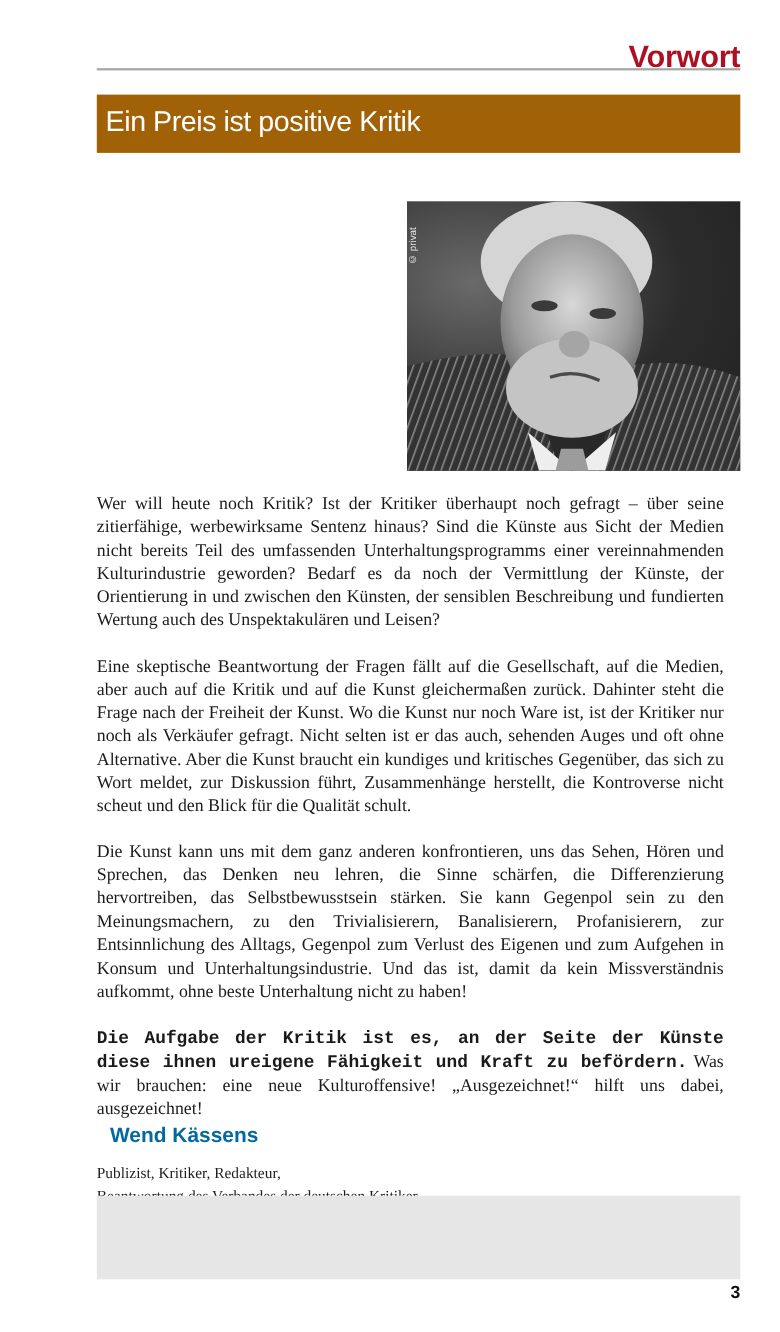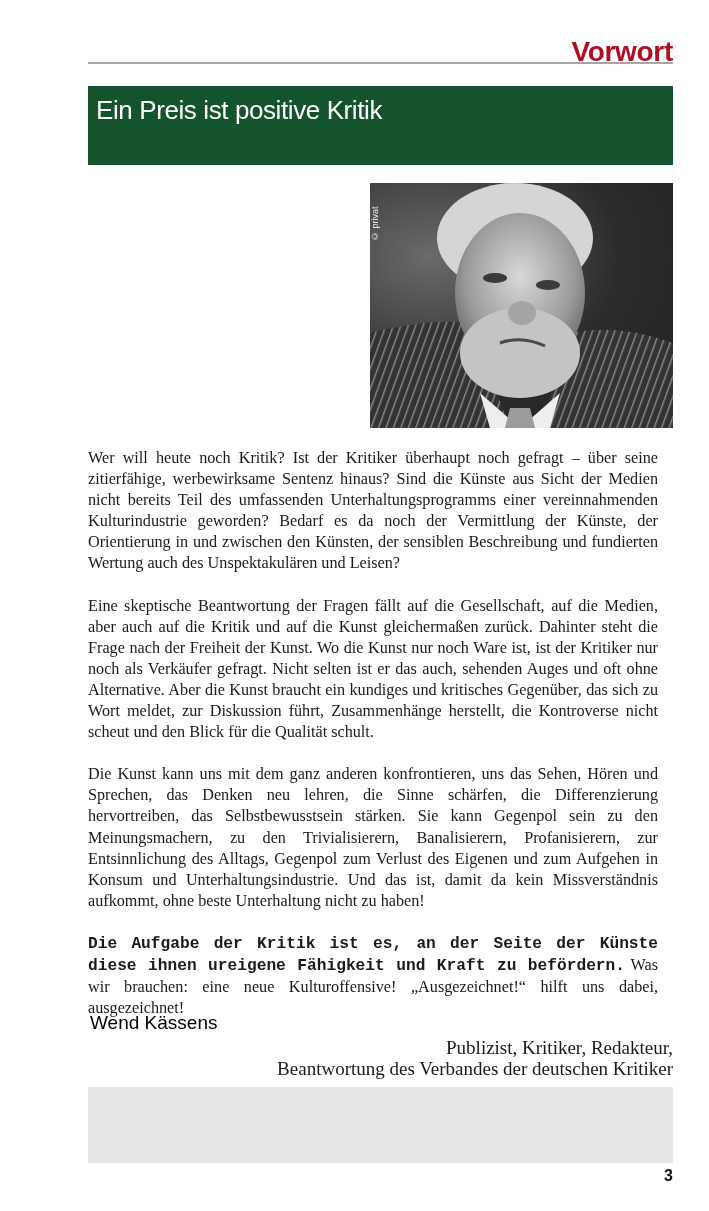--- a/index.html
+++ b/index.html
@@ -4,22 +4,22 @@
 <style>
   html, body { margin: 0; padding: 0; background: #ffffff; }
   body { width: 709px; height: 1211px; position: relative; overflow: hidden; }
   .section-label {
     position: absolute; right: 36px; top: 12px;
     font-family: "Liberation Sans", sans-serif; font-weight: bold;
     font-size: 28px; color: #ad1023; letter-spacing: -0.3px; line-height: 34px; margin-top: 23px;
   }
   .rule { position: absolute; left: 88px; top: 62px; width: 585px; height: 2px; background: #a5a5a5; }
   .banner {
-    position: absolute; left: 88px; top: 86px; width: 585px; height: 79px;
-    background: #14532d; box-sizing: border-box; padding: 8px 0 0 8px;
+    position: absolute; left: 88px; top: 86px; width: 585px; height: 53px;
+    background: #a16207; box-sizing: border-box; padding: 8px 0 0 8px;
   }
   .banner-title {
     font-family: "Liberation Sans", sans-serif; color: #ffffff;
     font-size: 26px; line-height: 32px; letter-spacing: -0.4px; margin: 0; font-weight: normal;
   }
   .photo {
     position: absolute; left: 370px; top: 183px; width: 303px; height: 245px; overflow: hidden;
     background: radial-gradient(ellipse at 20% 30%, #6a6a6a 0%, #2c2c2c 55%, #1f1f1f 100%);
   }
   .photo svg { position: absolute; left: 0; top: 0; }
@@ -31,25 +31,25 @@
   .body-text {
     position: absolute; left: 88px; top: 448px; width: 585px;
     font-family: "Liberation Serif", serif; font-size: 16.2px; line-height: 21.1px; color: #1a1a1a;
   }
   .body-text p { margin: 0 15px 21px 0; text-align: justify; }
   .body-text strong { font-weight: bold; font-family: Liberation Mono, monospace; }
   .author {
     position: absolute; left: 88px; top: 1009px; width: 585px;
   }
   .author-name {
-    font-family: "Liberation Sans", sans-serif; font-weight: normal; font-size: 19px;
-    color: #000000; line-height: 24px; margin: 2px;
+    font-family: "Liberation Sans", sans-serif; font-weight: bold; font-size: 19px;
+    color: #0369a1; line-height: 24px; margin: 12px;
   }
   .author-role {
-    font-family: "Liberation Serif", serif; font-size: 19px; line-height: 21px; color: #1a1a1a; margin: 0; text-align: right;
+    font-family: "Liberation Serif", serif; font-size: 14px; line-height: 21px; color: #1a1a1a; margin: 0;
   }
   .gray-box { position: absolute; left: 88px; top: 1087px; width: 585px; height: 76px; background: #e6e6e6; }
   .page-number {
     position: absolute; right: 36px; top: 1167px;
     font-family: "Liberation Sans", sans-serif; font-weight: bold; font-size: 16px; color: #111;
   }
 </style>
 </head>
 <body>
 

